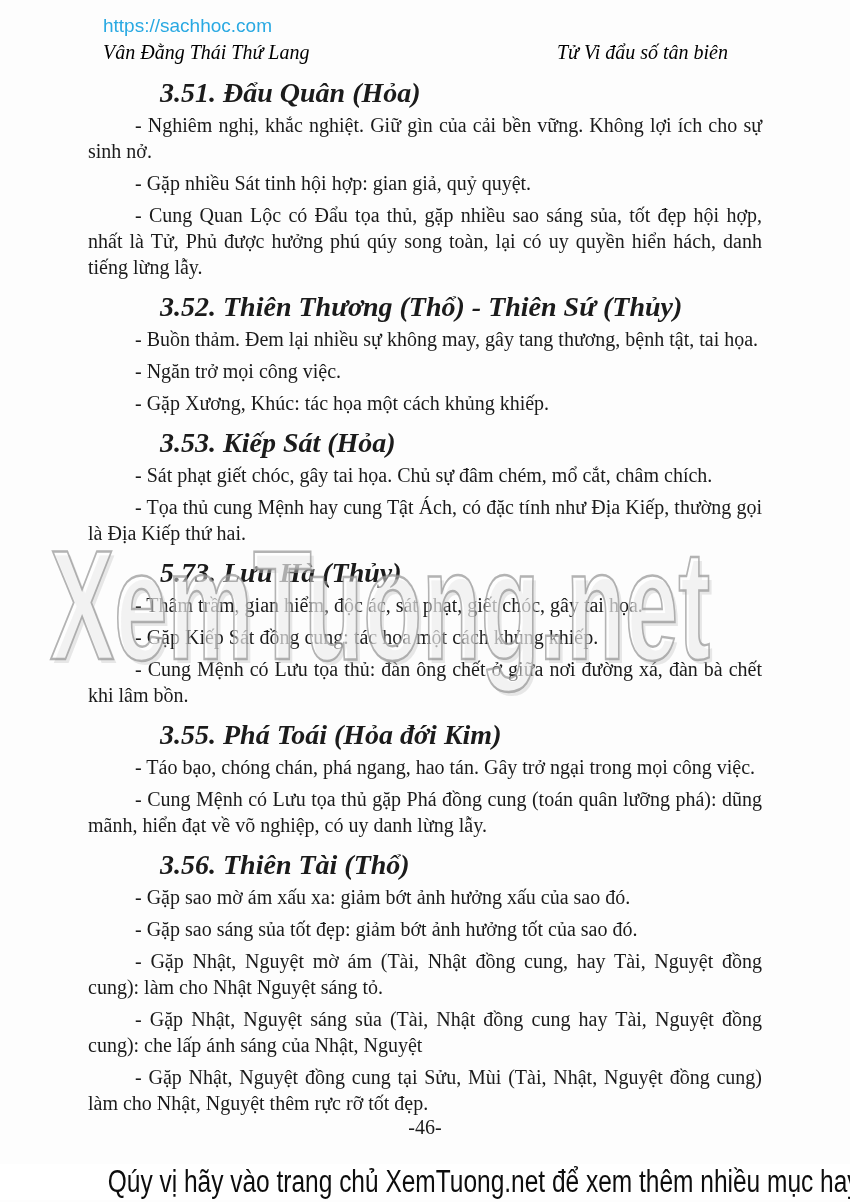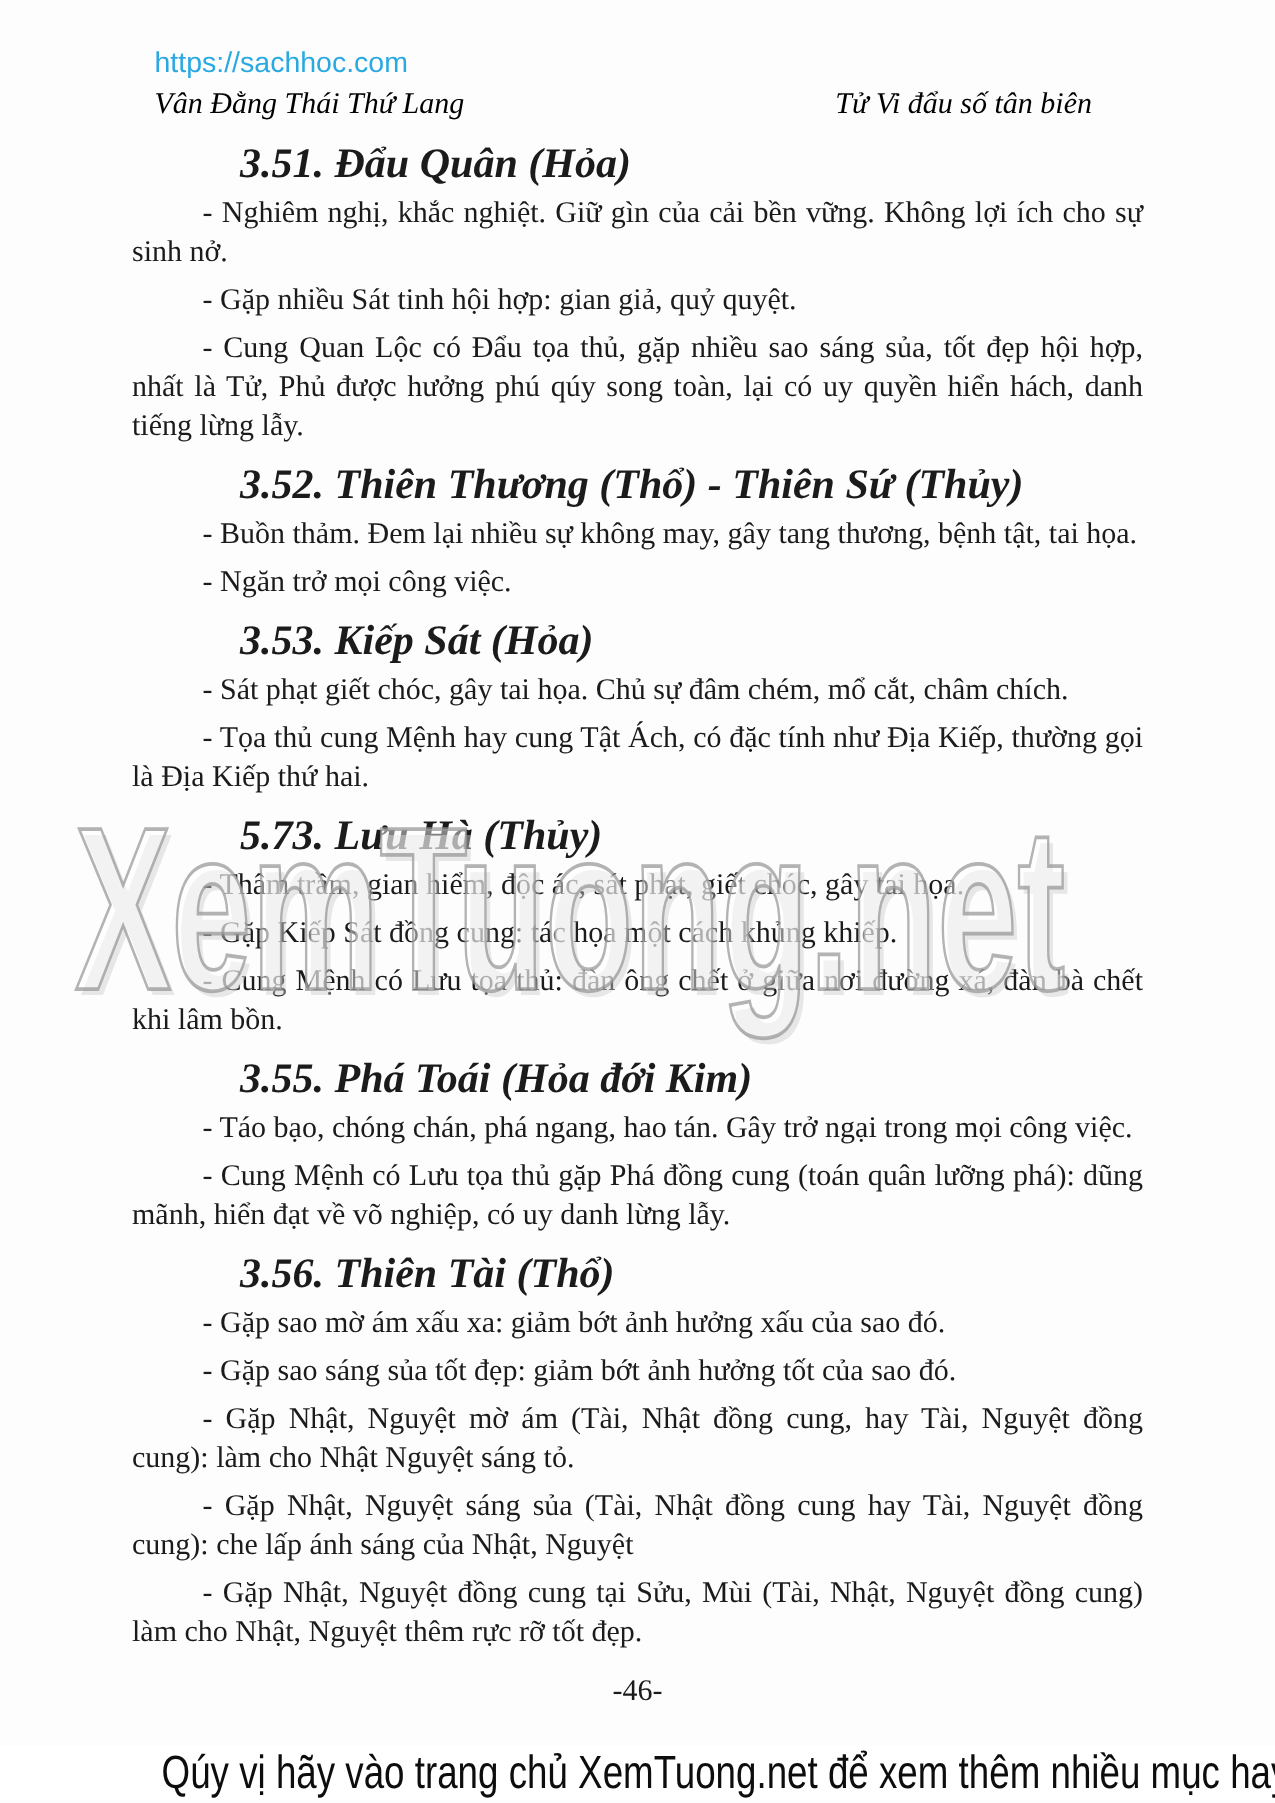--- a/index.html
+++ b/index.html
@@ -12,21 +12,21 @@
     width: 850px;
     height: 1202px;
     margin: 0 auto;
     background: #fdfdfd;
     overflow: hidden;
     font-family: "Liberation Serif", serif;
     color: #1b1b1b;
   }
   .source-link {
     display: block;
-    margin: 32px 0 3px 103px;
+    margin: 15px 0 3px 103px;
     font-family: "Liberation Sans", sans-serif;
     font-size: 19px;
     color: #29a9e2;
     text-decoration: none;
     position: relative;
     z-index: 2;
   }
   .book-header {
     display: flex;
     justify-content: space-between;
@@ -117,20 +117,21 @@
   <div class="watermark">XemTuong.net</div>
 
   <main class="content" id="sections">
       <h2 class="section-title">3.51. Đẩu Quân (Hỏa)</h2>
       <p class="para">- Nghiêm nghị, khắc nghiệt. Giữ gìn của cải bền vững. Không lợi ích cho sự sinh nở.</p>
       <p class="para">- Gặp nhiều Sát tinh hội hợp: gian giả, quỷ quyệt.</p>
       <p class="para">- Cung Quan Lộc có Đẩu tọa thủ, gặp nhiều sao sáng sủa, tốt đẹp hội hợp, nhất là Tử, Phủ được hưởng phú qúy song toàn, lại có uy quyền hiển hách, danh tiếng lừng lẫy.</p>
       <h2 class="section-title">3.52. Thiên Thương (Thổ) - Thiên Sứ (Thủy)</h2>
       <p class="para">- Buồn thảm. Đem lại nhiều sự không may, gây tang thương, bệnh tật, tai họa.</p>
       <p class="para">- Ngăn trở mọi công việc.</p>
+      <p class="para">- Gặp Xương, Khúc: tác họa một cách khủng khiếp.</p>
       <h2 class="section-title">3.53. Kiếp Sát (Hỏa)</h2>
       <p class="para">- Sát phạt giết chóc, gây tai họa. Chủ sự đâm chém, mổ cắt, châm chích.</p>
       <p class="para">- Tọa thủ cung Mệnh hay cung Tật Ách, có đặc tính như Địa Kiếp, thường gọi là Địa Kiếp thứ hai.</p>
       <h2 class="section-title">5.73. Lưu Hà (Thủy)</h2>
       <p class="para">- Thâm trầm, gian hiểm, độc ác, sát phạt, giết chóc, gây tai họa.</p>
       <p class="para">- Gặp Kiếp Sát đồng cung: tác họa một cách khủng khiếp.</p>
       <p class="para">- Cung Mệnh có Lưu tọa thủ: đàn ông chết ở giữa nơi đường xá, đàn bà chết khi lâm bồn.</p>
       <h2 class="section-title">3.55. Phá Toái (Hỏa đới Kim)</h2>
       <p class="para">- Táo bạo, chóng chán, phá ngang, hao tán. Gây trở ngại trong mọi công việc.</p>
       <p class="para">- Cung Mệnh có Lưu tọa thủ gặp Phá đồng cung (toán quân lưỡng phá): dũng mãnh, hiển đạt về võ nghiệp, có uy danh lừng lẫy.</p>

